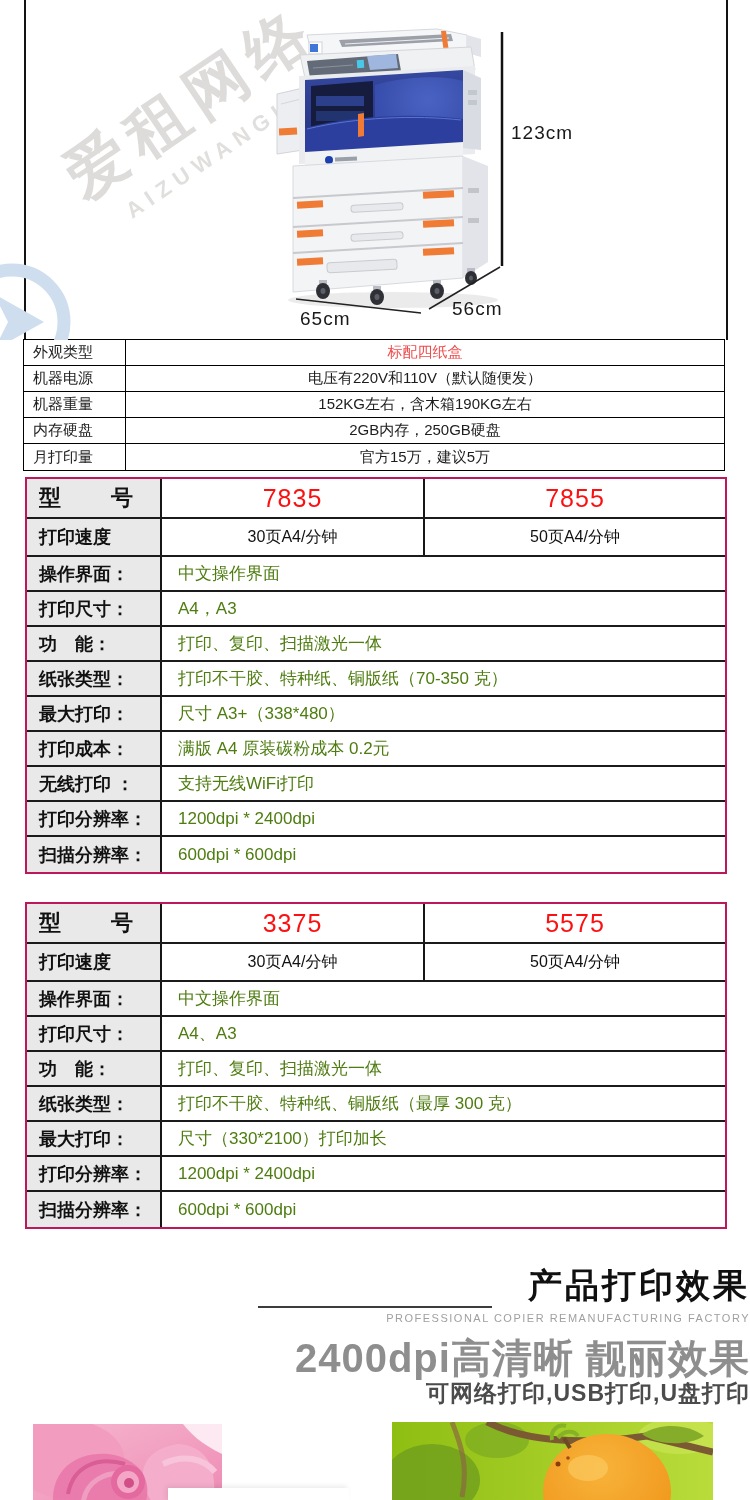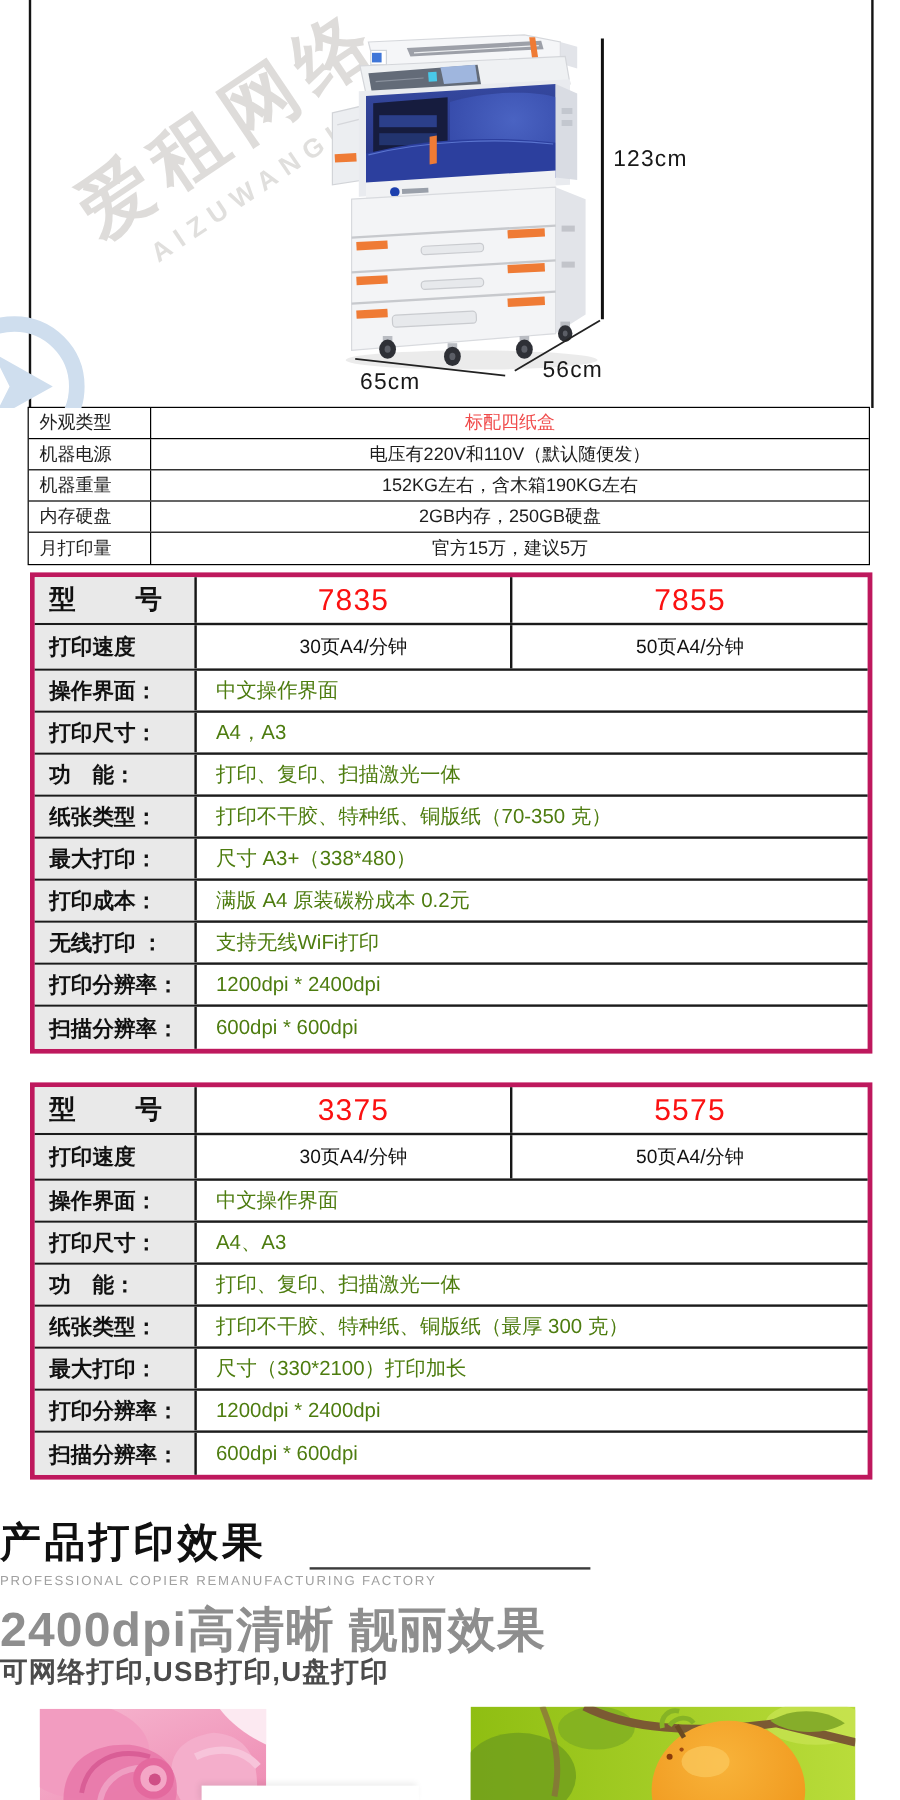--- a/index.html
+++ b/index.html
@@ -26,39 +26,39 @@
   .spec{position:absolute;left:23px;top:339px;width:702px;box-sizing:border-box;
         border:1px solid #000;}
   .spec .row{display:flex;height:26px;box-sizing:border-box;border-bottom:1px solid #000;}
   .spec .row:last-child{border-bottom:none;}
   .spec .lab{width:102px;box-sizing:border-box;border-right:1px solid #000;
              display:flex;align-items:center;padding-left:9px;font-size:15px;color:#222;}
   .spec .val{flex:1;display:flex;align-items:center;justify-content:center;font-size:15px;color:#1d1d1d;}
   .spec .val.red{color:#f04b4b;}
 
   
-  .mtable{position:absolute;left:25px;width:702px;box-sizing:border-box;border:4px solid #be185d;background:#fff;}
+  .mtable{position:absolute;left:25px;width:702px;box-sizing:border-box;border:2px solid #be185d;background:#fff;}
   .mt-a{top:477px;} .mt-b{top:902px;}
   .mrow{display:flex;box-sizing:border-box;border-bottom:2px solid #1b1b1b;}
   .mrow:last-child{border-bottom:none;}
   .mrow .lab{width:135px;box-sizing:border-box;background:#e9e9e9;border-right:2px solid #161616;
              display:flex;align-items:center;padding-left:12px;font-weight:bold;font-size:18px;color:#111;}
   .mrow.hdr{height:40px;} .mrow.hdr .lab{font-size:22px;letter-spacing:2px;}
   .mrow.spd{height:38px;}
   .mrow.det{height:35px;}
   .cols{flex:1;display:flex;}
   .col1{width:263px;box-sizing:border-box;border-right:2px solid #161616;
         display:flex;align-items:center;justify-content:center;}
   .col2{flex:1;display:flex;align-items:center;justify-content:center;}
   .model-num{color:#fb1111;font-size:25px;letter-spacing:1px;}
   .speed-val{font-size:16px;color:#111;}
   .mrow .val{flex:1;display:flex;align-items:center;padding-left:16px;font-size:17px;color:#4d7c0f;}
 
   
-  .fx{position:absolute;left:0;width:750px;text-align:left;}
+  .fx{position:absolute;left:0;width:750px;text-align:right;}
   .fx-title{top:1263px;font-size:34px;font-weight:bold;letter-spacing:3px;color:#101010;}
   .fx-line{position:absolute;left:258px;top:1306px;width:234px;height:2px;background:#3c3c3c;}
   .fx-tag{top:1312px;font-size:11px;letter-spacing:1.5px;color:#a0a0a0;}
   .fx-head{top:1331px;font-size:40px;font-weight:bold;letter-spacing:1px;color:#8e8e8e;}
   .fx-sub{top:1378px;font-size:23px;font-weight:bold;letter-spacing:1px;color:#4b4b4b;}
 
   .sample{position:absolute;overflow:hidden;}
   .sample.rose{left:33px;top:1424px;width:189px;height:80px;}
   .sample.fruit{left:392px;top:1422px;width:321px;height:82px;}
   .cut-card{position:absolute;left:168px;top:1488px;width:181px;height:14px;background:#fff;

